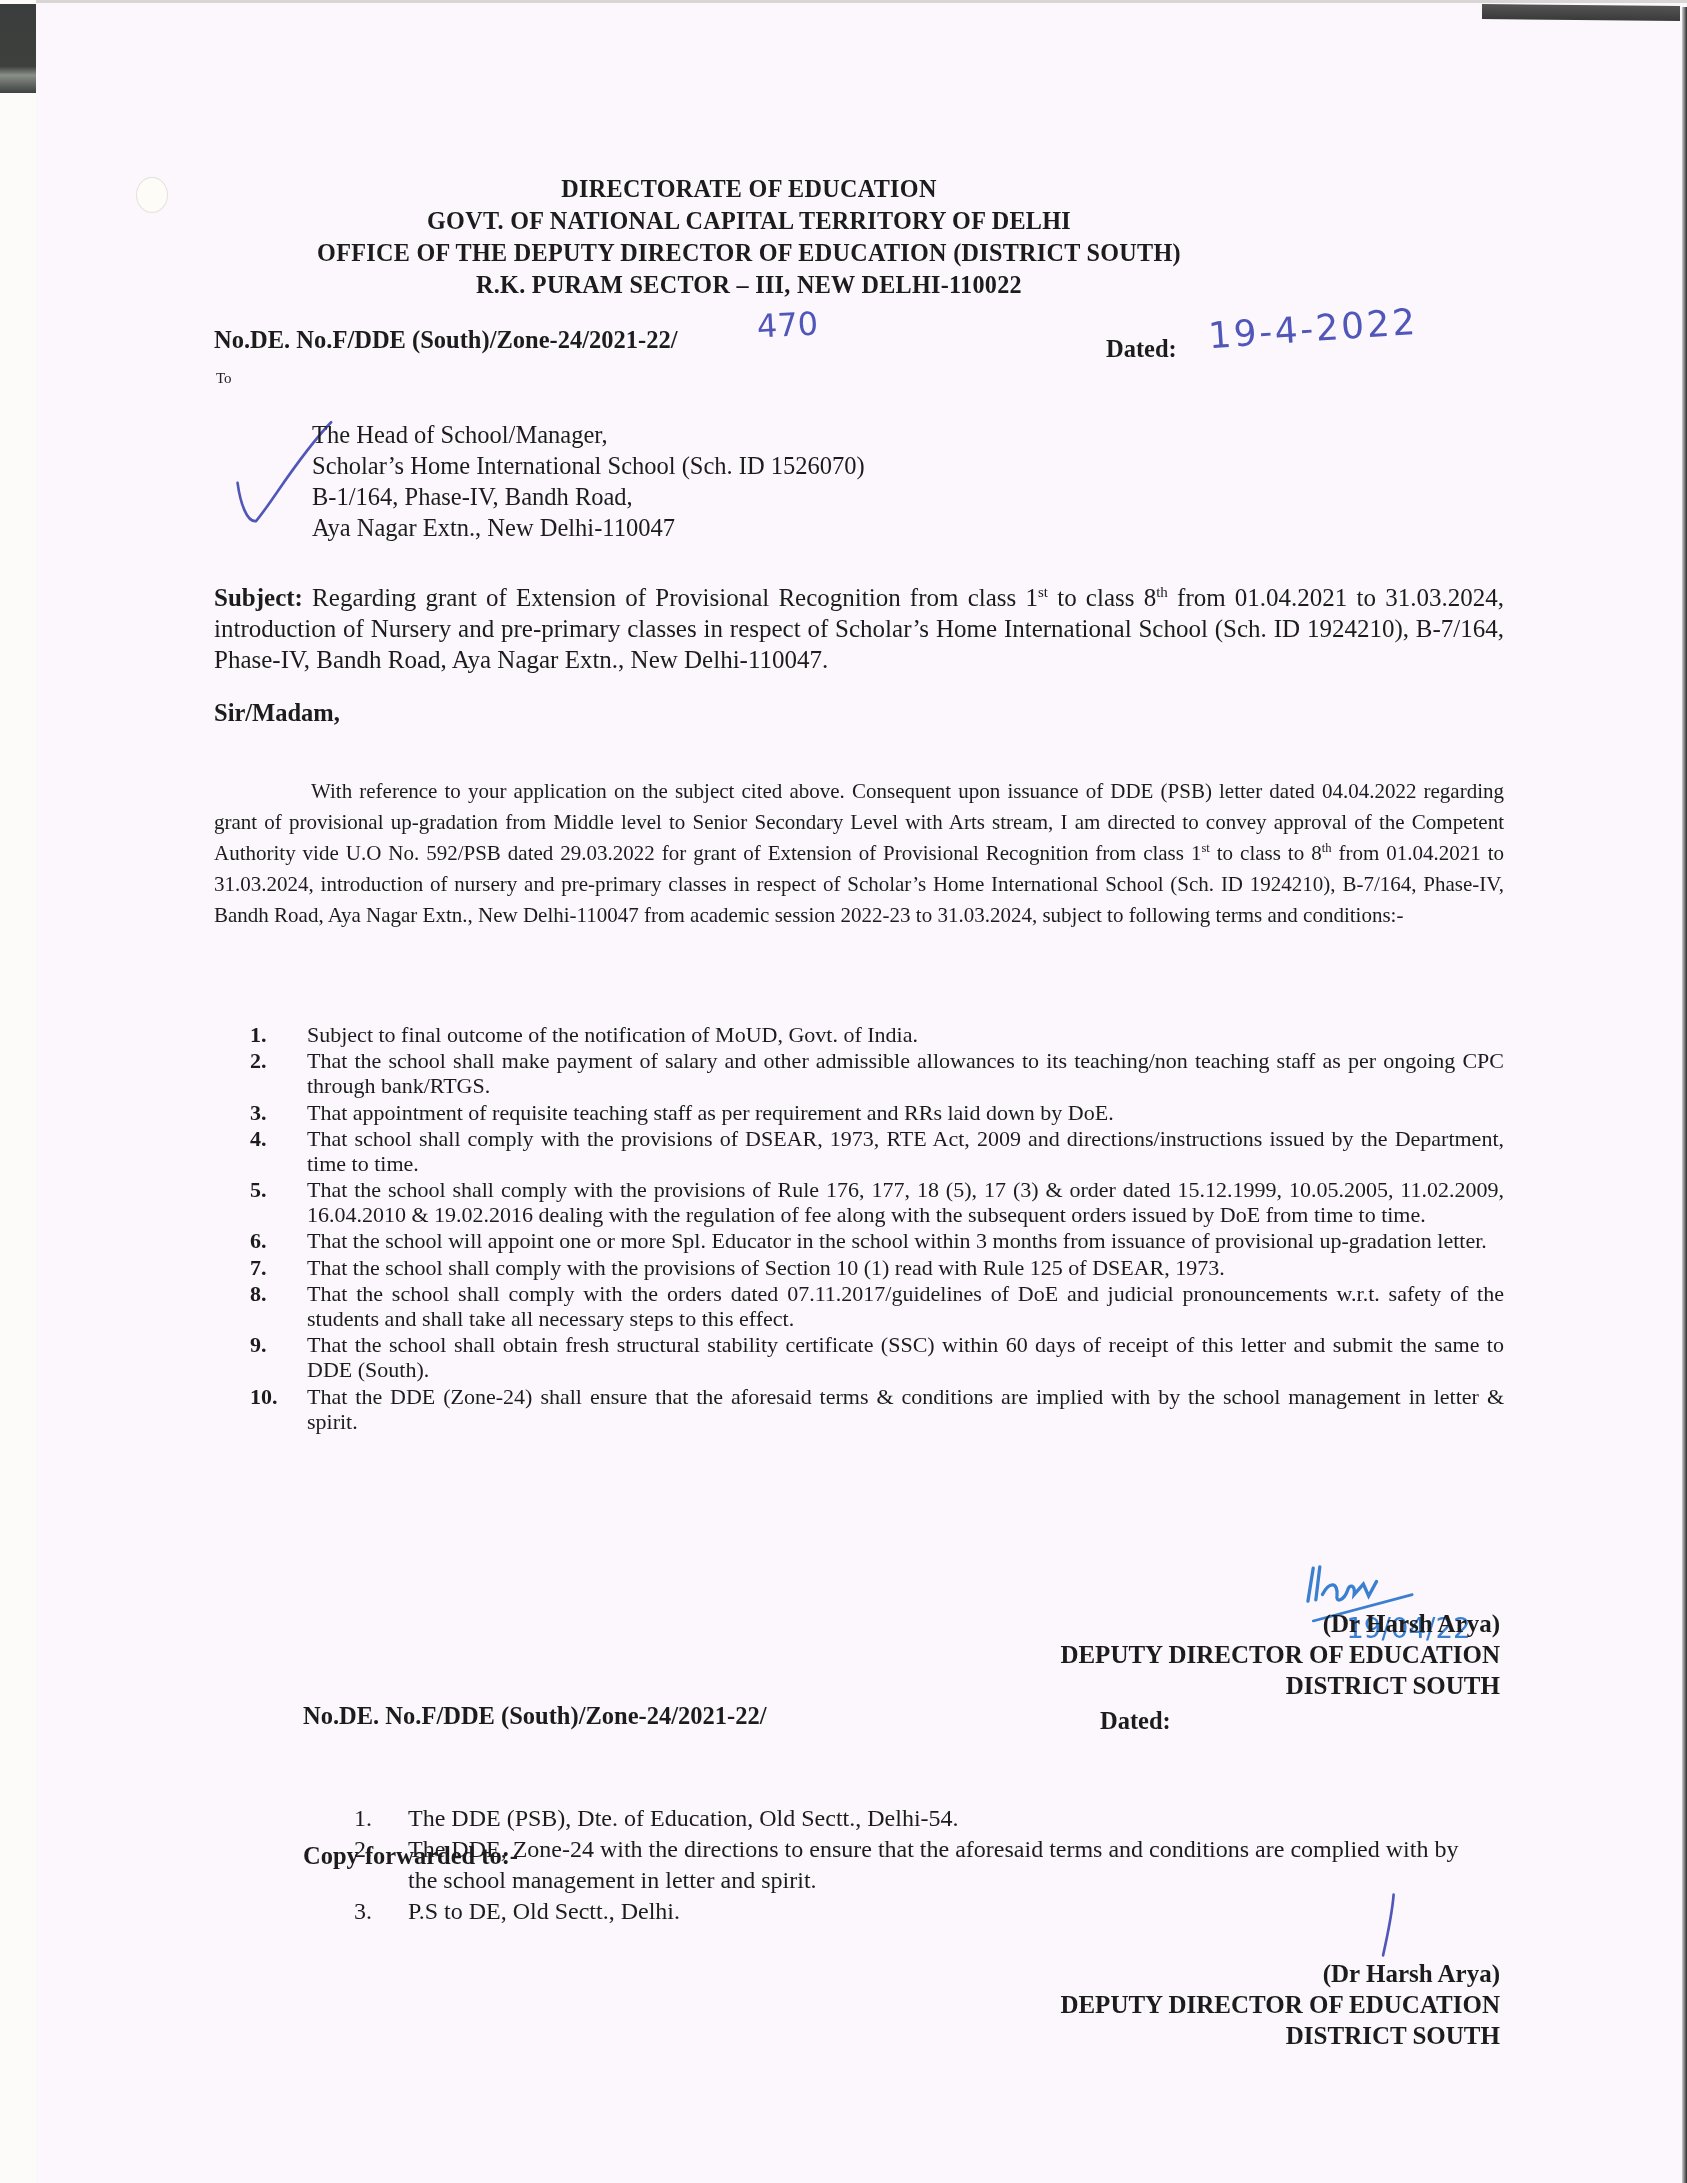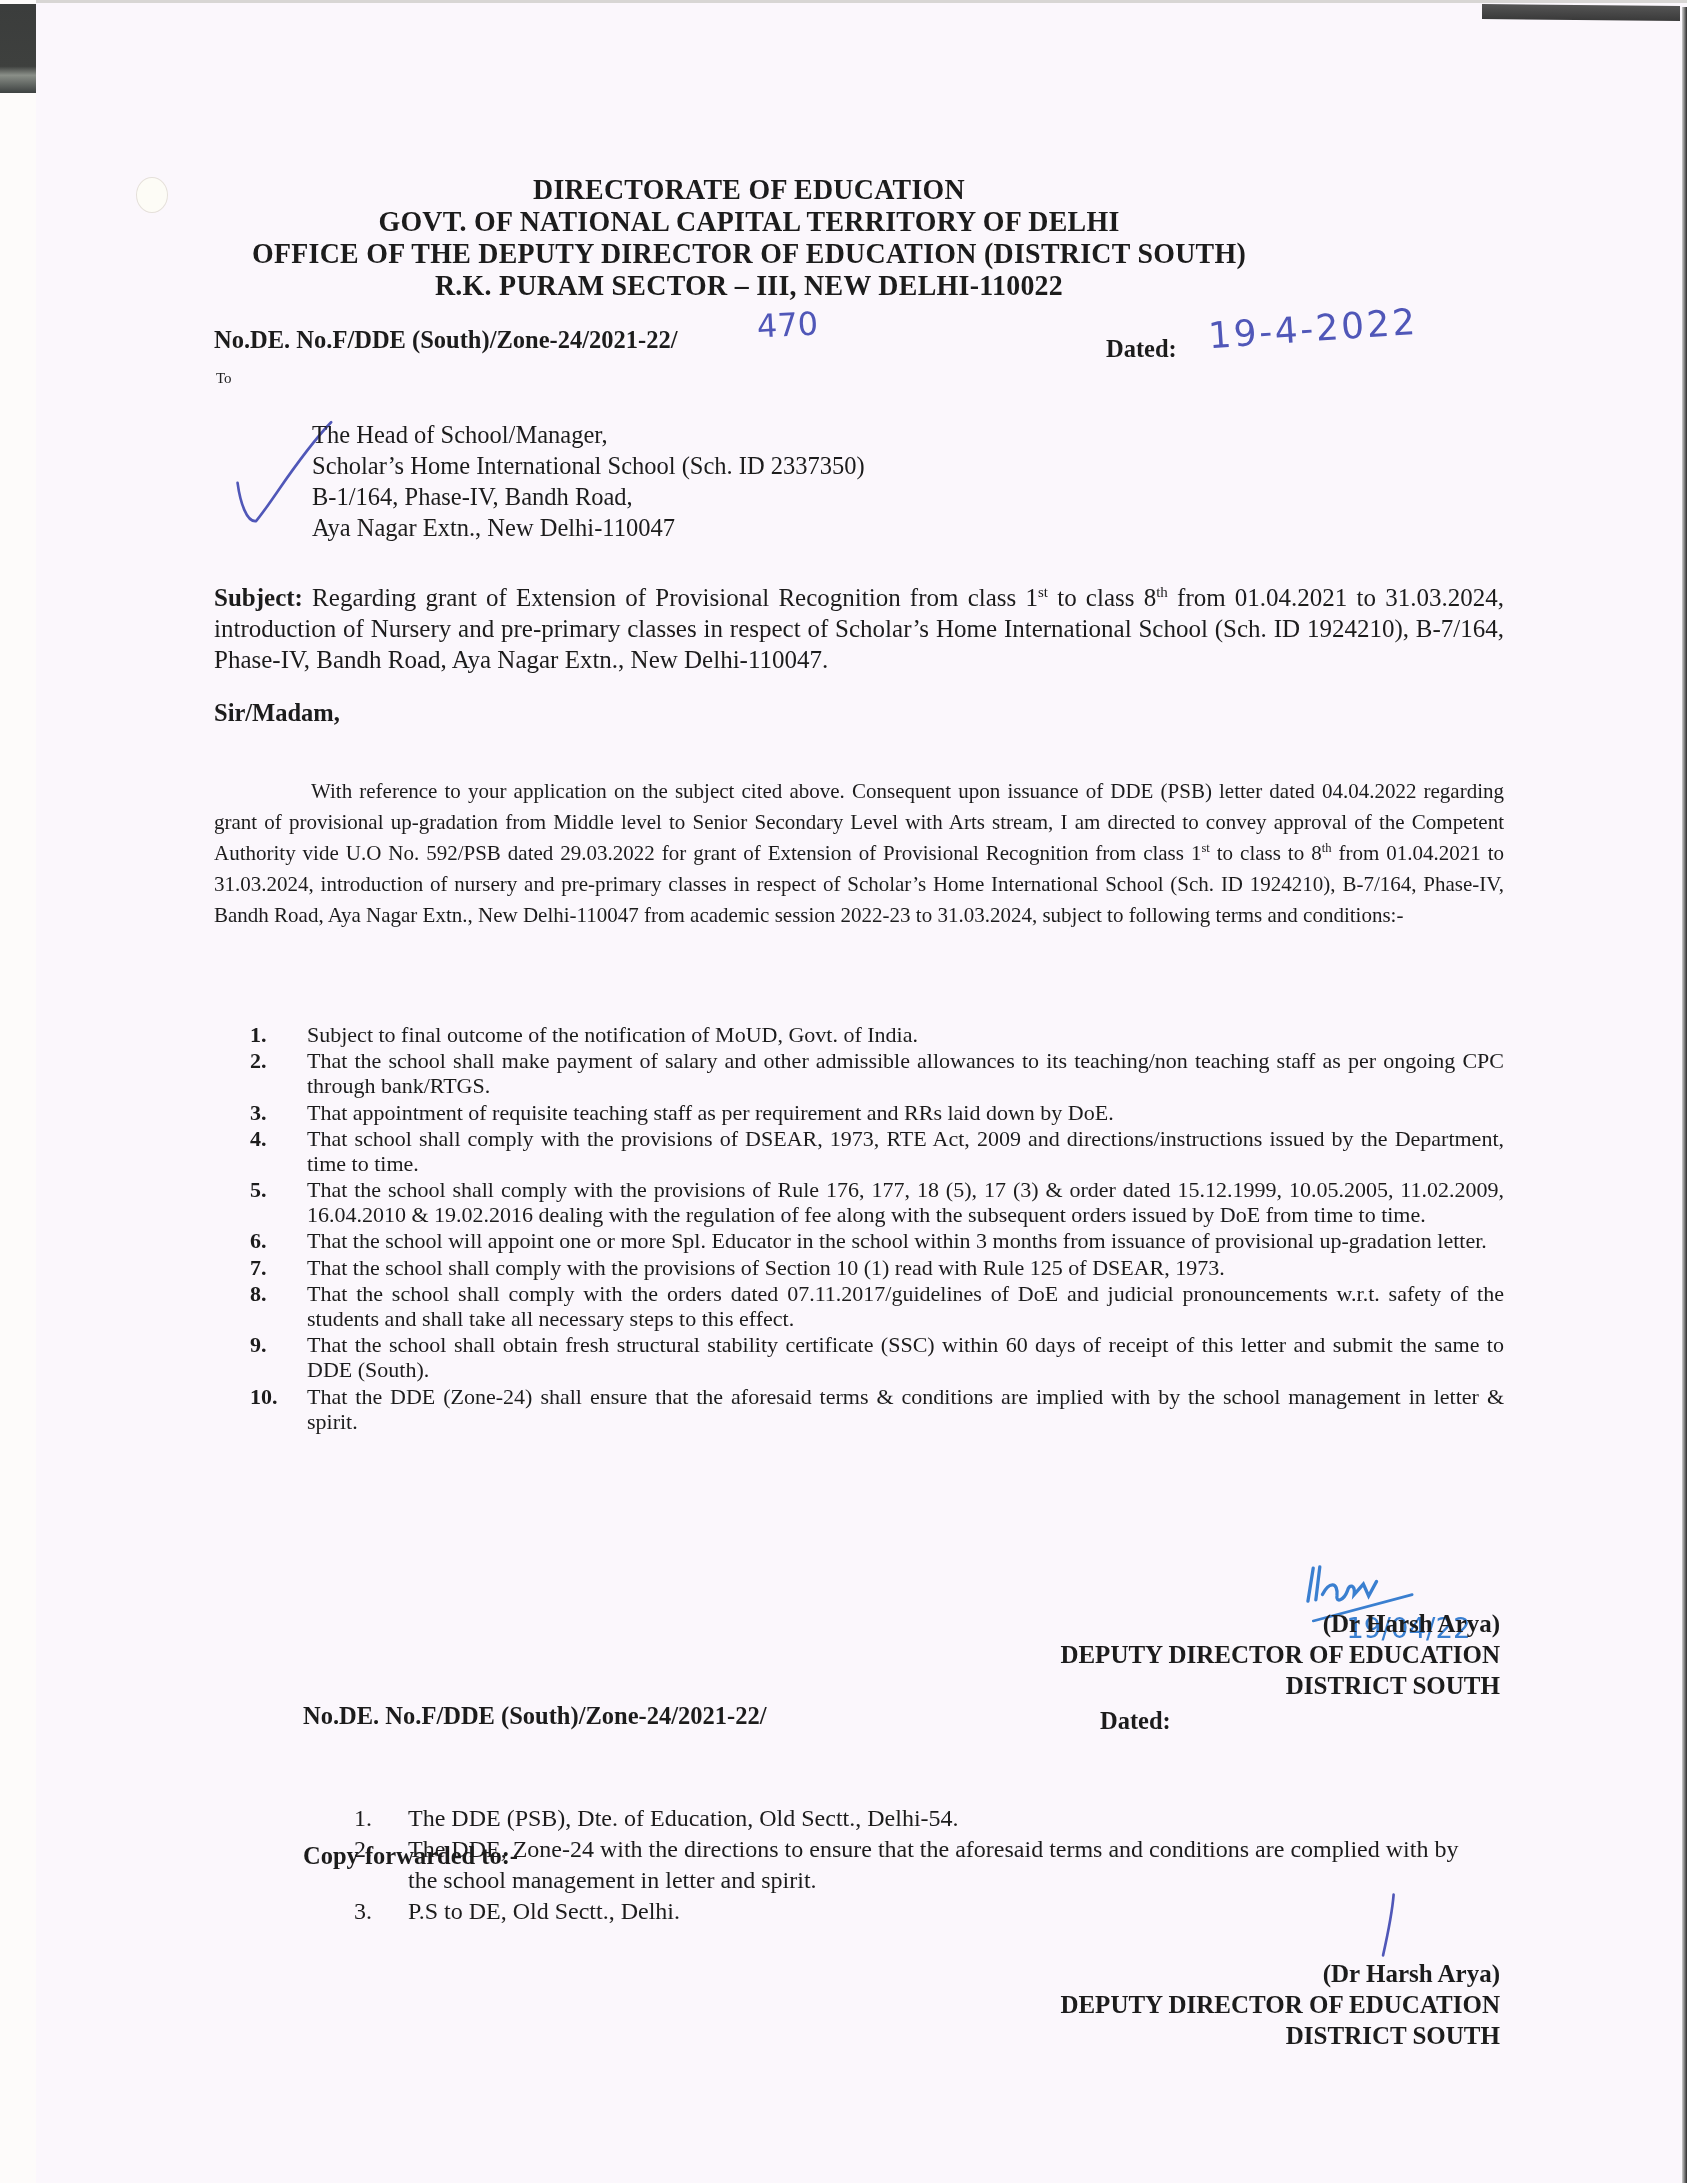--- a/index.html
+++ b/index.html
@@ -10,21 +10,21 @@
     color: #1c1c1c;
   }
   .scan-left-strip { position: absolute; left: 0; top: 0; width: 36px; height: 2183px; background: #fdfbfa; }
   .scan-left-dark { position: absolute; left: 0; top: 4px; width: 36px; height: 89px; background: linear-gradient(#3b3d3c 0%, #3e403e 70%, #8a8f88 80%, #3d4140 100%); }
   .scan-top-edge { position: absolute; left: 36px; top: 0; width: 1651px; height: 2.6px; background: #d8d6d4; }
   .scan-top-dark { position: absolute; left: 1482px; top: 5.3px; width: 198px; height: 14.6px; background: linear-gradient(#555, #3a3a3a); transform: skewY(0.6deg); }
   .scan-right-edge { position: absolute; right: 0; top: 6.6px; width: 5.3px; height: 2177px; background: linear-gradient(90deg, #cfcfcf, #2a2a2a); }
   .paper { position: absolute; left: 36px; top: 2.6px; right: 5.3px; bottom: 0; background: #fbf7fc; }
   .punch-hole { position: absolute; left: 136px; top: 177px; width: 30px; height: 34px; border-radius: 50%; background: #fdfcf6; border: 0.7px solid #e5e0da; }
 
-  .header { position: absolute; top: 173px; left: 0; width: 1498px; text-align: center; font-weight: bold; font-size: 30px; line-height: 32px; letter-spacing: 0.3px; }
+  .header { position: absolute; top: 173px; left: 0; width: 1498px; text-align: center; font-weight: bold; font-size: 26px; line-height: 32px; letter-spacing: 0.3px; }
   .header div { transform: scaleX(0.93); }
 
   .ref-line { position: absolute; top: 326px; left: 214px; font-weight: bold; font-size: 24.5px; }
   .hand { font-family: "DejaVu Sans", sans-serif; color: #5057b8; font-weight: normal; }
   .ref-number { position: absolute; left: 757px; top: 306px; font-size: 32px; transform: rotate(-3deg); }
   .dated-label { position: absolute; top: 335px; left: 1106px; font-weight: bold; font-size: 24.5px; }
   .dated-value { position: absolute; left: 1208px; top: 308px; font-size: 36px; transform: rotate(-4deg); letter-spacing: 2.6px; }
 
   .to-label { position: absolute; top: 370px; left: 216px; font-size: 15px; }
   .address { position: absolute; top: 419px; left: 312px; font-size: 24.5px; line-height: 31px; }
@@ -79,21 +79,21 @@
 <div class="ref-number hand">470</div>
 <div class="dated-label">Dated:</div>
 <div class="dated-value hand">19-4-2022</div>
 
 <div class="to-label">To</div>
 <svg class="tick-mark" viewBox="0 0 160 170">
   <path d="M8 100 C 12 130, 22 160, 36 158 C 60 130, 100 60, 150 8" fill="none" stroke="#5057b8" stroke-width="4" stroke-linecap="round"></path>
 </svg>
 <div class="address">
   <div>The Head of School/Manager,</div>
-  <div>Scholar’s Home International School (Sch. ID 2337350)</div>
+  <div>Scholar’s Home International School (Sch. ID 1526070)</div>
   <div>B-1/164, Phase-IV, Bandh Road,</div>
   <div>Aya Nagar Extn., New Delhi-110047</div>
 </div>
 
 <div class="subject"><b>Subject:</b><span> Regarding grant of Extension of Provisional Recognition from class 1</span><sup>st</sup><span> to class 8</span><sup>th</sup><span> from 01.04.2021 to 31.03.2024, introduction of  Nursery and pre-primary classes in respect of Scholar’s Home International School (Sch. ID 1924210), B-7/164, Phase-IV, Bandh Road, Aya Nagar Extn., New Delhi-110047.</span></div>
 
 <div class="salutation">Sir/Madam,</div>
 
 <div class="body-para"><span>With reference to your application on the subject cited above. Consequent upon issuance of DDE (PSB) letter dated 04.04.2022 regarding grant of provisional up-gradation from Middle level to Senior Secondary Level with Arts stream, I am directed to convey approval of the Competent Authority vide U.O No. 592/PSB dated 29.03.2022 for grant of Extension of Provisional Recognition from class 1</span><sup>st</sup><span> to class to 8</span><sup>th</sup><span> from 01.04.2021 to 31.03.2024, introduction of  nursery and pre-primary classes in respect of Scholar’s Home International School (Sch. ID 1924210), B-7/164, Phase-IV, Bandh Road, Aya Nagar Extn., New Delhi-110047 from academic session 2022-23 to 31.03.2024, subject to following terms and conditions:-</span></div>
 

